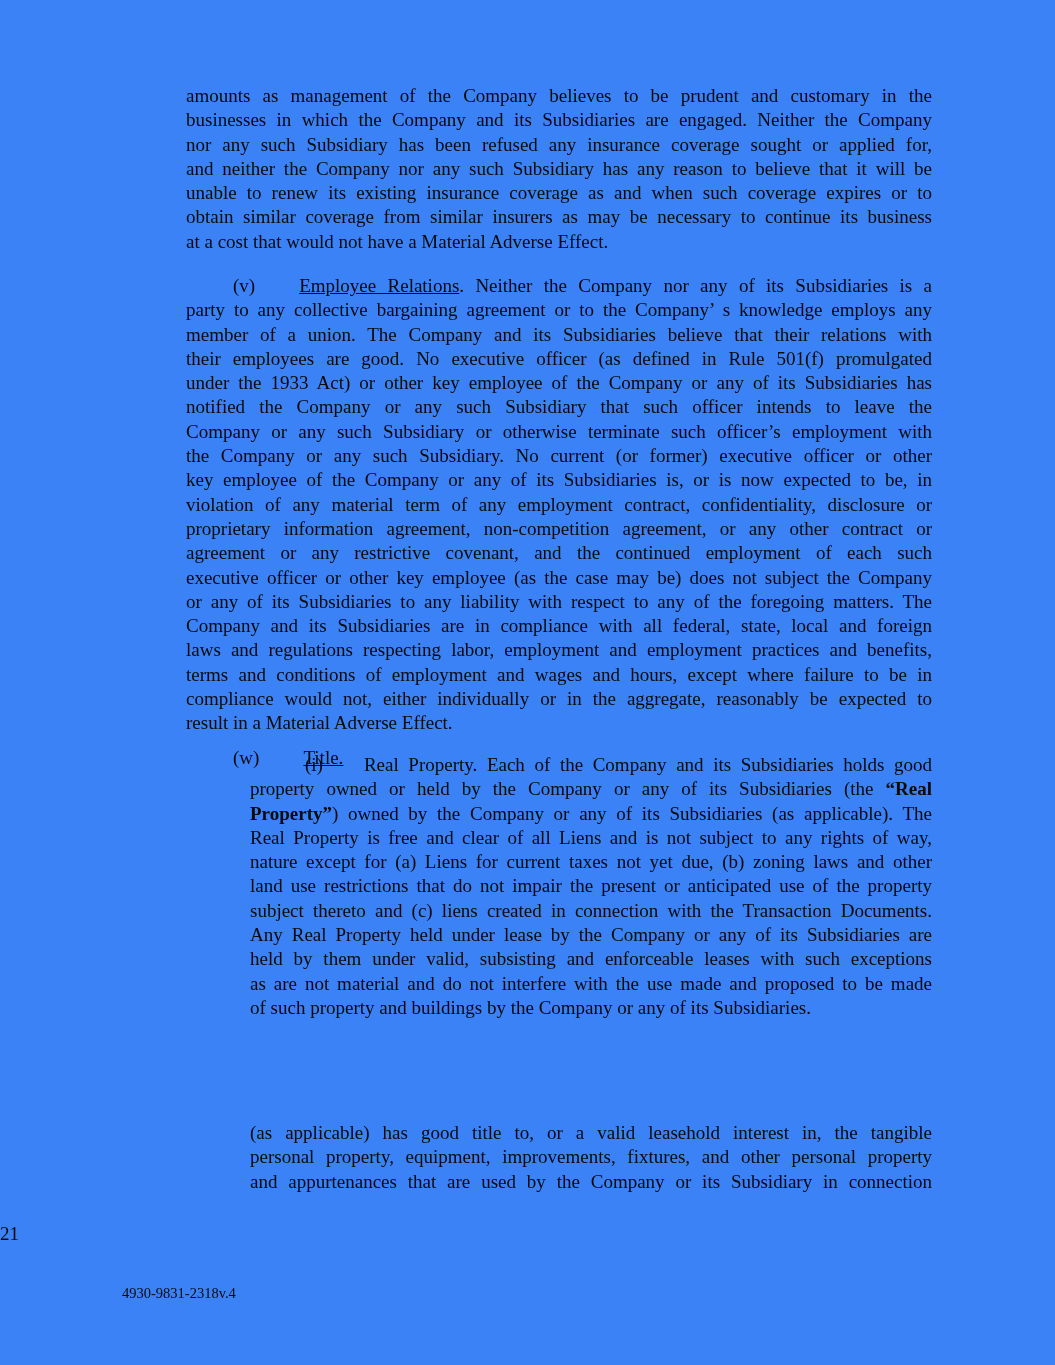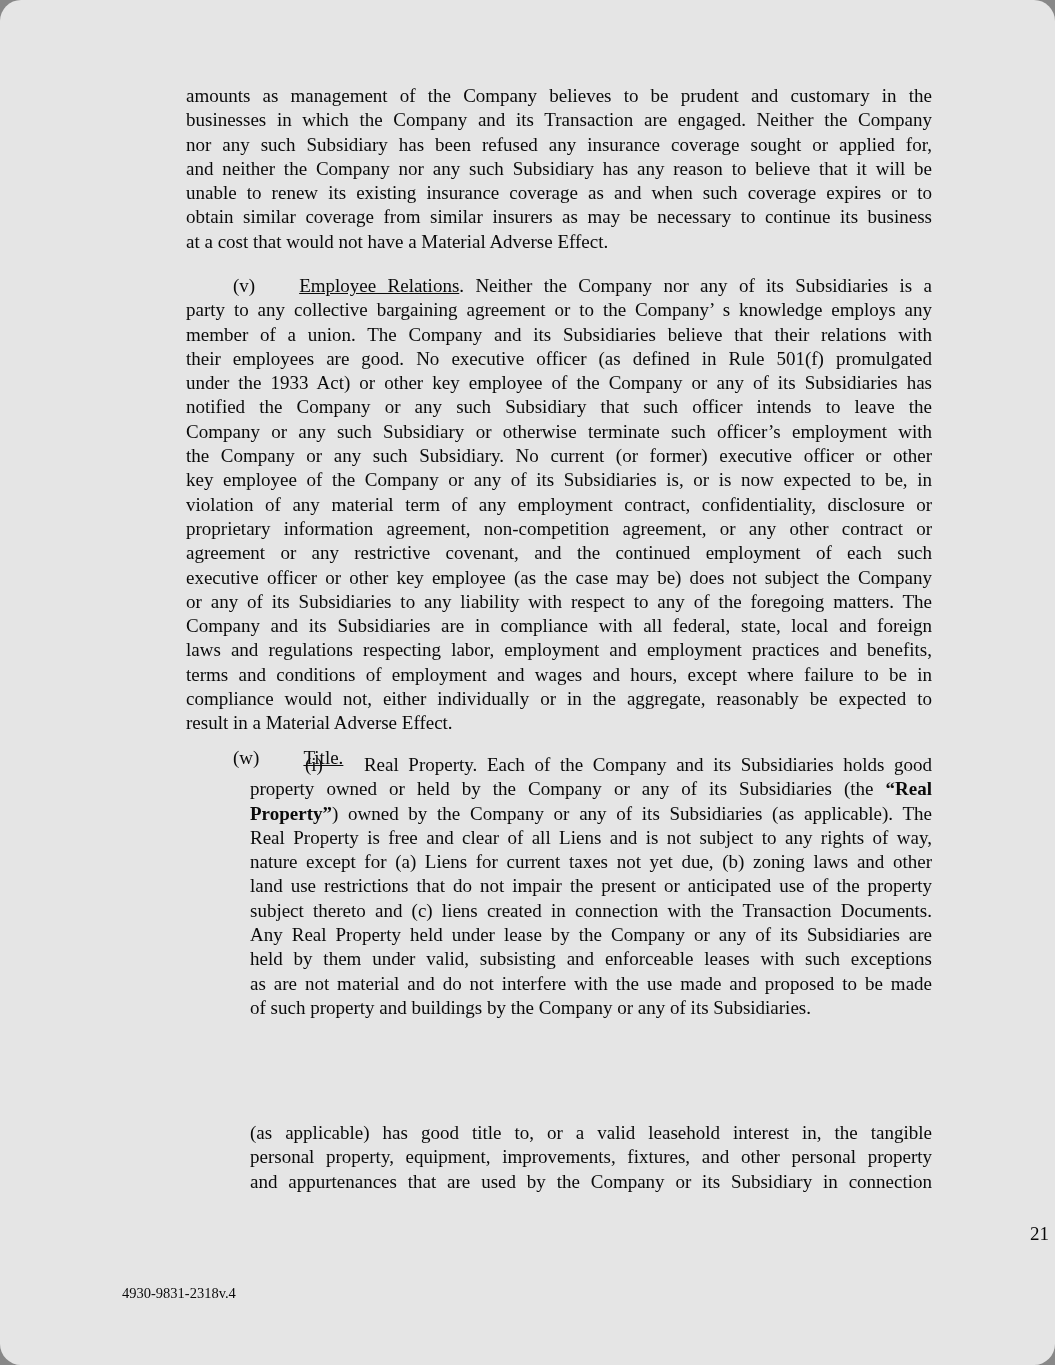--- a/index.html
+++ b/index.html
@@ -1,59 +1,58 @@
 <!DOCTYPE html>
 <html><head>
 <meta charset="utf-8">
 <style>
   html,body{margin:0;padding:0;background:#888;}
   .page{
     position:relative;
     width:1055px;height:1365px;
-    background:#e5e5e5;
+    background:#3b82f6;
     font-family:"Liberation Serif","DejaVu Serif",serif;
     color:#0a0a0a;
     font-size:19px;
     line-height:24.3px;
     overflow:hidden;
-    border-radius:21px;
   }
   .block{position:absolute;left:186px;width:746px;}
   .subblock{position:absolute;left:250px;width:682px;}
   .line{
     text-align:justify;
     text-align-last:justify;
     white-space:nowrap;
     height:24.3px;
   }
   .line.unjust{text-align-last:left;}
   .indent1{padding-left:47px;}
   .indent2{padding-left:55px;}
   .tab-a{display:inline-block;width:44px;}
   .tab-b{display:inline-block;width:41px;}
   .tab-c{display:inline-block;width:38px;}
   .u{text-decoration:underline;}
   .b{font-weight:bold;}
   .pagenum{
     position:absolute;top:1222px;left:0;width:1049px;
-    text-align:right;font-size:19px;
+    text-align:left;font-size:19px;
   }
   .footer{
     position:absolute;top:1285px;left:122px;
     font-size:14.5px;line-height:17px;
   }
 </style>
 </head>
 <body>
 
 <div class="page">
 
   <div class="block" style="top:84px">
     <div class="line">amounts as management of the Company believes to be prudent and customary in the</div>
-    <div class="line">businesses in which the Company and its Transaction are engaged.  Neither the Company</div>
+    <div class="line">businesses in which the Company and its Subsidiaries are engaged.  Neither the Company</div>
     <div class="line">nor any such Subsidiary has been refused any insurance coverage sought or applied for,</div>
     <div class="line">and neither the Company nor any such Subsidiary has any reason to believe that it will be</div>
     <div class="line">unable to renew its existing insurance coverage as and when such coverage expires or to</div>
     <div class="line">obtain similar coverage from similar insurers as may be necessary to continue its business</div>
     <div class="line unjust">at a cost that would not have a Material Adverse Effect.</div>
   </div>
 
   <div class="block" style="top:274px">
     <div class="line indent1"><span>(v)</span><span class="tab-a"></span><span class="u">Employee Relations</span><span>.  Neither the Company nor any of its Subsidiaries is a</span></div>
     <div class="line">party to any collective bargaining agreement or to the Company’ s knowledge employs any</div>

